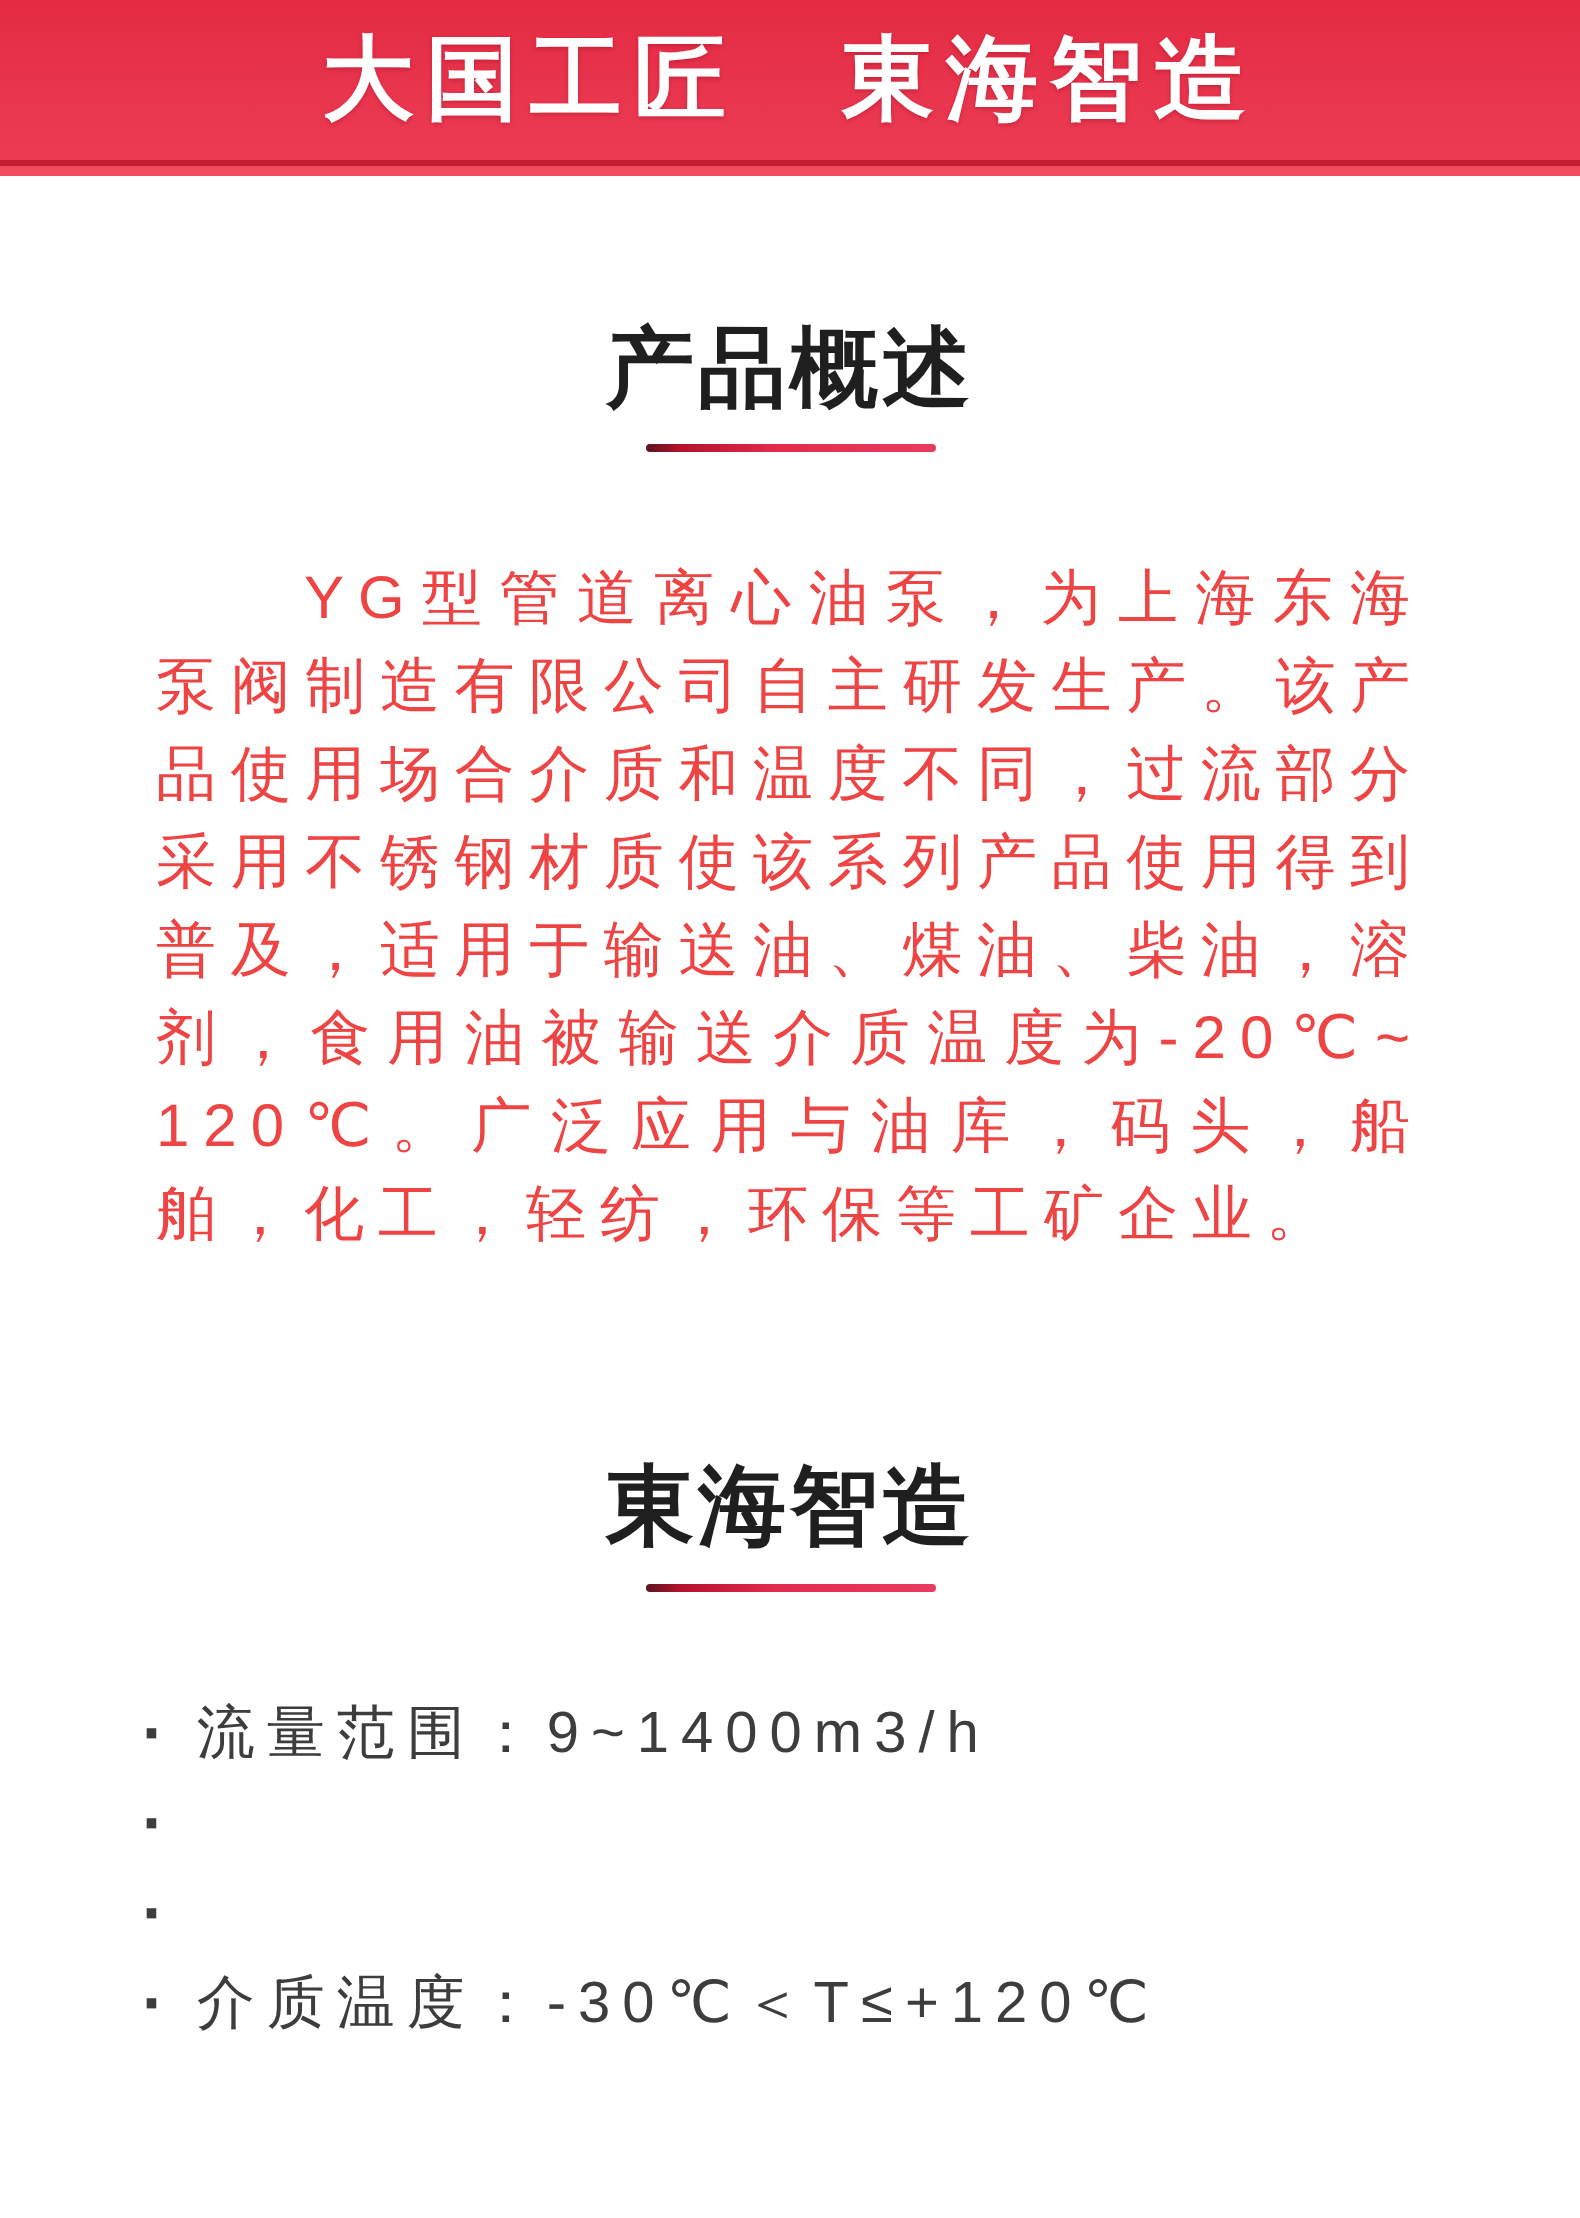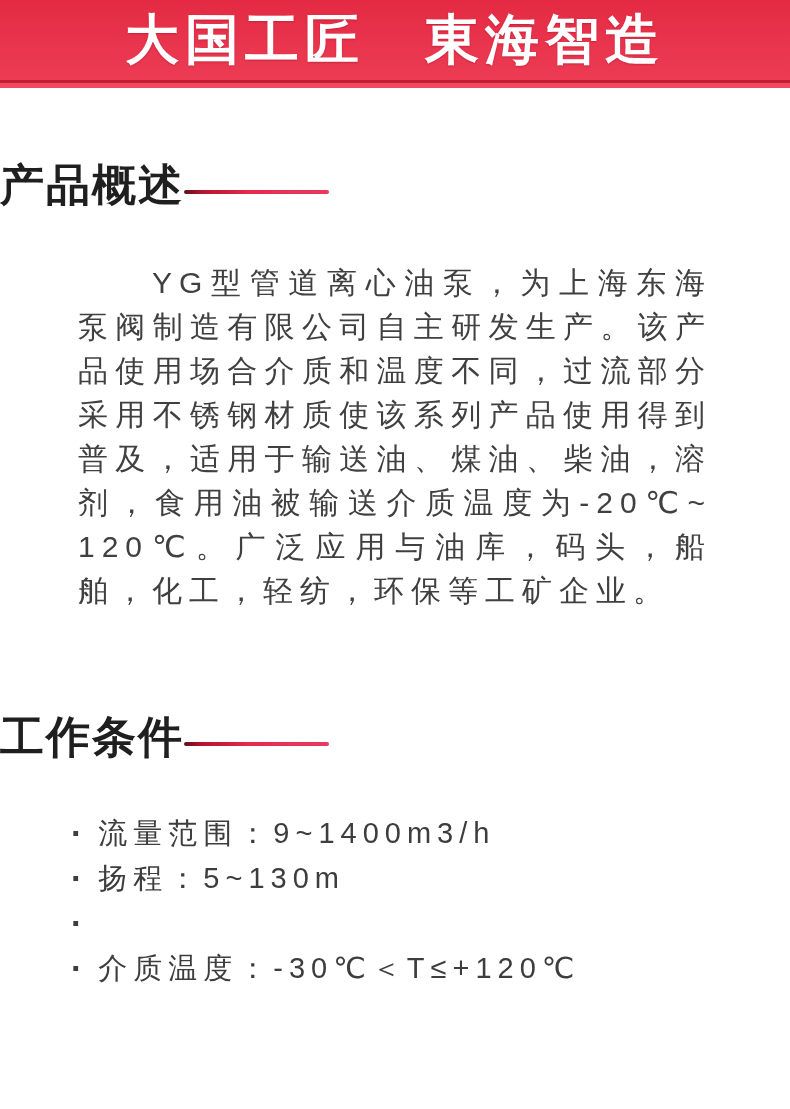--- a/index.html
+++ b/index.html
@@ -23,32 +23,32 @@
     height: 80px;
     background: linear-gradient(180deg, #e42a43 0%, #ea3750 70%, #ec3b52 100%);
     border-bottom: 3px solid #c21d33;
     box-shadow: 0 5px 0 #f14a5e;
     display: flex;
     align-items: center;
     justify-content: center;
   }
   .banner-title {
     color: #ffffff;
-    font-size: 54px;
+    font-size: 46px;
     font-weight: 800;
     letter-spacing: 6px;
     text-shadow: 0 1px 2px rgba(140, 10, 25, 0.35);
     white-space: nowrap;
     text-align: center;
   }
 
   
   .section-head {
     display: flex;
-    flex-direction: row;
+    flex-direction: column;
     align-items: center;
   }
   .section-head.first { margin-top: 78px; }
   .section-head.second { margin-top: 100px; }
   .section-title {
     color: #1f1f1f;
     font-size: 44px;
     font-weight: 800;
     letter-spacing: 2px;
     line-height: 1.1;
@@ -58,21 +58,21 @@
     height: 4px;
     margin-top: 13px;
     border-radius: 2px;
     background: linear-gradient(90deg, #5a1420 0%, #b5122c 12%, #e42a4e 45%, #ea3a5f 100%);
   }
 
   
   .overview-text {
     width: 634px;
     margin: 52px auto 0 auto;
-    color: #404040;
+    color: #ef4444;
     font-size: 30px;
     line-height: 44px;
     letter-spacing: 7px;
     text-align: justify;
     text-justify: inter-character;
     text-indent: 74px;
     word-break: break-all;
   }
 
   
@@ -110,32 +110,31 @@
   </div>
 
   <div class="section-head first">
     <div class="section-title">产品概述</div>
     <div class="title-underline"></div>
   </div>
 
   <p class="overview-text">YG型管道离心油泵，为上海东海泵阀制造有限公司自主研发生产。该产品使用场合介质和温度不同，过流部分采用不锈钢材质使该系列产品使用得到普及，适用于输送油、煤油、柴油，溶剂，食用油被输送介质温度为-20℃~120℃。广泛应用与油库，码头，船舶，化工，轻纺，环保等工矿企业。</p>
 
   <div class="section-head second">
-    <div class="section-title">工作条件</div>
+    <div class="section-title">東海智造</div>
     <div class="title-underline"></div>
   </div>
 
   <div class="condition-list">
     <div class="condition-item">
       <span class="bullet-dot">·</span>
       <span>流量范围：9~1400m3/h</span>
     </div>
     <div class="condition-item">
       <span class="bullet-dot">·</span>
-      <span>扬程：5~130m</span>
     </div>
     <div class="condition-item">
       <span class="bullet-dot">·</span>
     </div>
     <div class="condition-item">
       <span class="bullet-dot">·</span>
       <span>介质温度：-30℃＜T≤+120℃</span>
     </div>
   </div>
 

